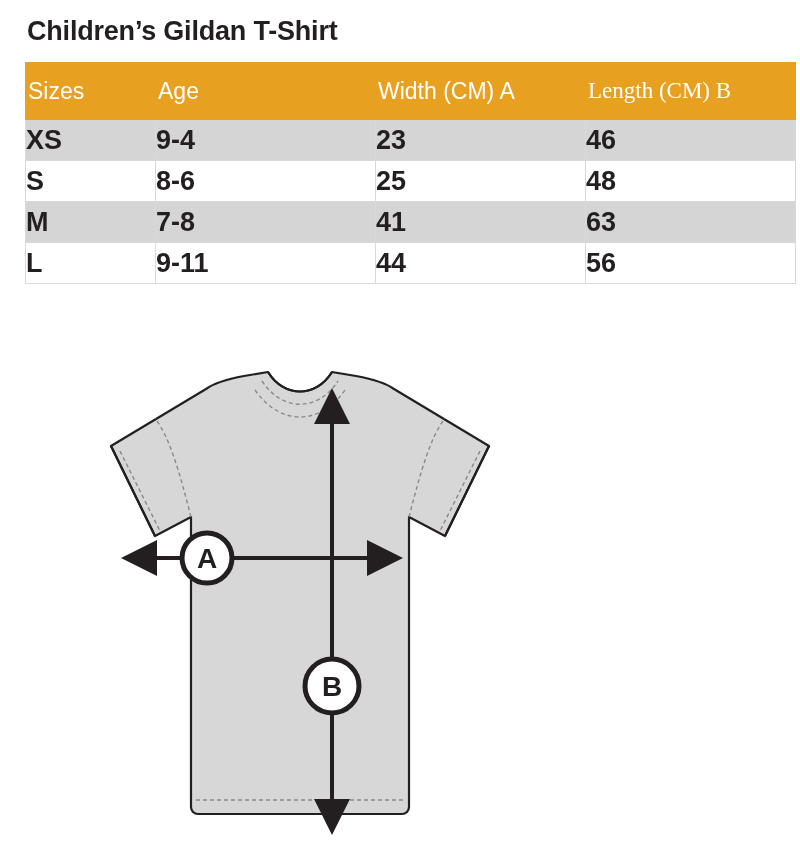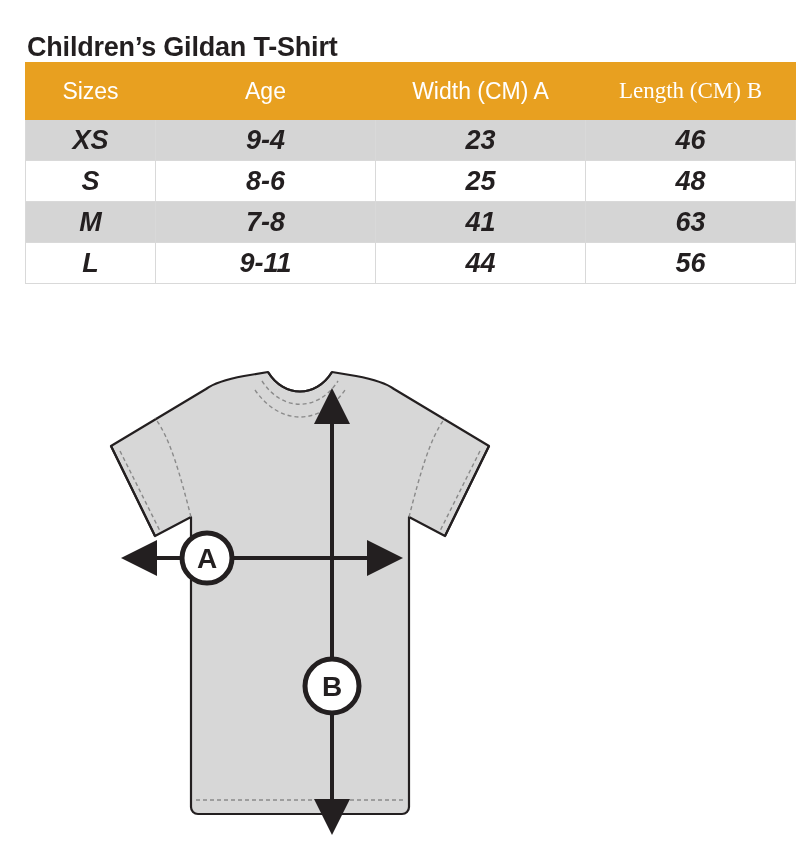--- a/index.html
+++ b/index.html
@@ -17,57 +17,56 @@
   }
   .page {
     width: 800px;
     height: 857px;
     position: relative;
     box-sizing: border-box;
   }
   .title {
     position: absolute;
     left: 27px;
-    top: 32px;
+    top: 16px;
     font-size: 27px;
     font-weight: bold;
     letter-spacing: -0.2px;
     color: #231f20;
     white-space: nowrap;
   }
   table.size-table {
     position: absolute;
     left: 25px;
     top: 62px;
     width: 750px;
     border-collapse: collapse;
     table-layout: fixed;
   }
   table.size-table th,
   table.size-table td {
     border: 1px solid #d9d9d9;
-    text-align: center;
+    text-align: left;
     vertical-align: middle;
   }
   table.size-table th {
     background: #e8a020;
     color: #ffffff;
     font-size: 23px;
     font-weight: normal;
     height: 56px;
     padding: 0 2px;
     border-color: #e8a020;
   }
   table.size-table td {
     font-size: 27px;
     font-weight: bold;
     color: #231f20;
     height: 40px;
     padding: 0;
-    font-style: italic;
   }
   table.size-table tr.odd td {
     background: #d5d5d5;
   }
   table.size-table tr.even td {
     background: #ffffff;
   }
   .col-sizes   { width: 125px; }
   .col-age     { width: 215px; }
   .col-width   { width: 205px; }

